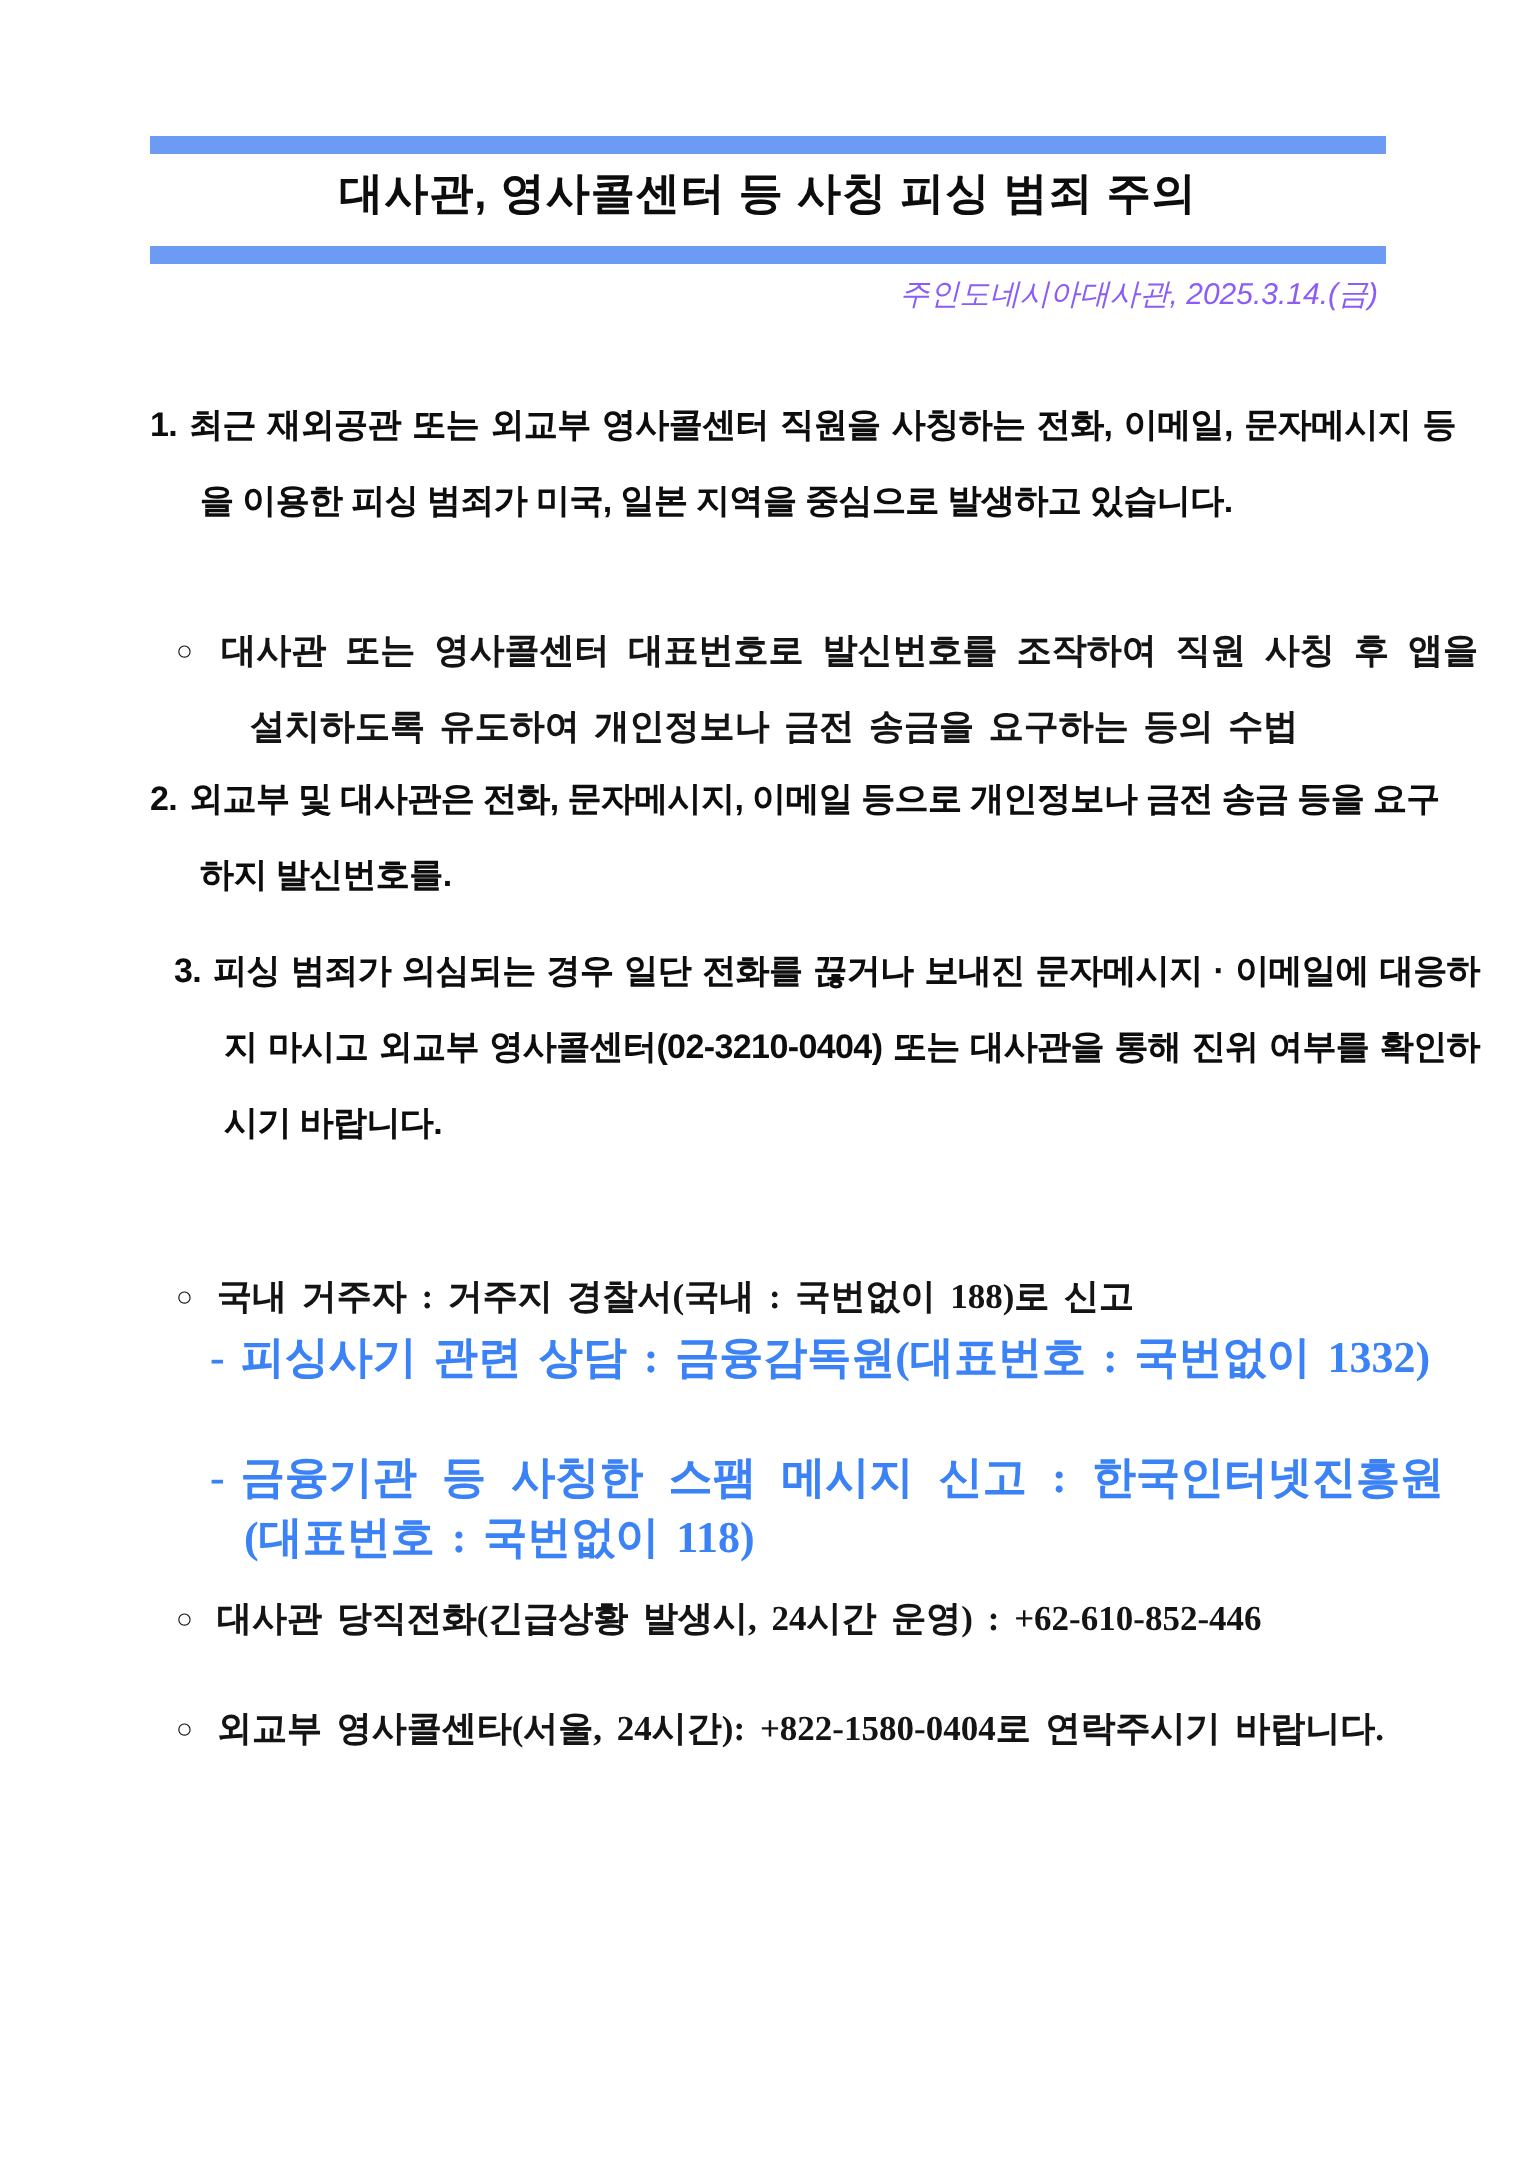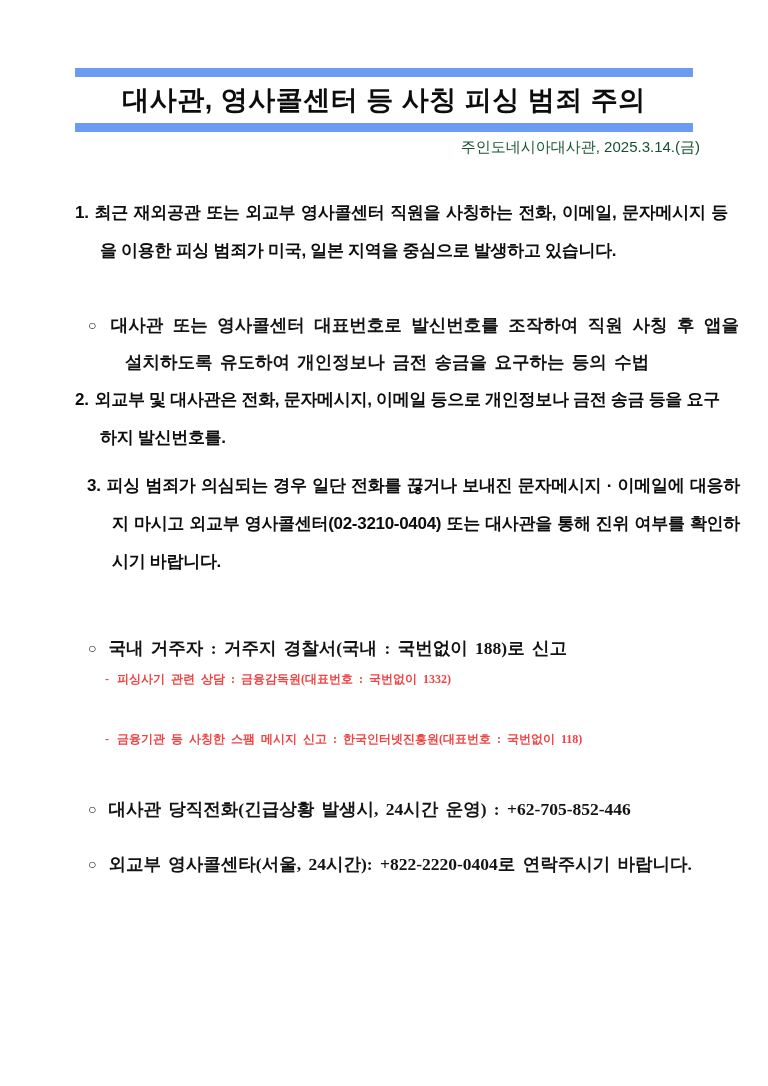--- a/index.html
+++ b/index.html
@@ -24,35 +24,36 @@
     background: #6b9bf2;
   }
   .bar-top { top: 68px; }
   .bar-bottom { top: 123px; }
   .doc-title {
     position: absolute;
     top: 82px;
     left: 75px;
     width: 618px;
     text-align: center;
-    font-size: 27px;
+    font-size: 22px;
     font-weight: 800;
     letter-spacing: 0.5px;
     color: #0d0d0d;
     white-space: nowrap;
   }
   .date-line {
     position: absolute;
     top: 138px;
-    left: 75px;
+    left: 64px;
     width: 625px;
     text-align: right;
     font-size: 15px;
     font-weight: 400;
-    color: #14532d;
+    color: #8b5cf6;
+    font-style: italic;
   }
   
   .num-item {
     position: absolute;
     left: 75px;
     width: 628px;
     font-size: 17px;
     font-weight: 700;
     line-height: 38px;
     letter-spacing: -0.3px;
@@ -83,23 +84,23 @@
     margin-right: 12px;
     vertical-align: 1px;
   }
   
   .dash-item {
     position: absolute;
     left: 105px;
     width: 600px;
     font-family: "Liberation Serif", serif;
     font-weight: 600;
-    font-size: 12px;
+    font-size: 22px;
     line-height: 30px;
-    color: #ef4444;
+    color: #3b82f6;
     word-spacing: 3px;
     padding-left: 17px;
     text-indent: -17px;
   }
   .dash-item.justify { text-align: justify; }
   .dash-item .dash { margin-right: 8px; }
 </style>
 </head>
 <body>
 
@@ -122,17 +123,17 @@
   <div class="num-item justify" style="top:467px;margin-left:12px;"><span class="num">3.</span><span>피싱 범죄가 의심되는 경우 일단 전화를 끊거나 보내진 문자메시지 · 이메일에 대응하지 마시고 외교부 영사콜센터(02-3210-0404) 또는 대사관을 통해 진위 여부를 확인하시기 바랍니다.</span></div>
 
 
   <div class="circ-item tight" style="top:633px;"><span class="bullet">○</span><span>국내 거주자 : 거주지 경찰서(국내 : 국번없이 188)로 신고</span></div>
 
   <div class="dash-item" style="top:664px;"><span class="dash">-</span><span>피싱사기 관련 상담 : 금융감독원(대표번호 : 국번없이 1332)</span></div>
 
 
   <div class="dash-item justify" style="top:724px;"><span class="dash">-</span><span>금융기관 등 사칭한 스팸 메시지 신고 : 한국인터넷진흥원(대표번호 : 국번없이 118)</span></div>
 
-  <div class="circ-item tight" style="top:794px;"><span class="bullet">○</span><span>대사관 당직전화(긴급상황 발생시, 24시간 운영) : +62-705-852-446</span></div>
+  <div class="circ-item tight" style="top:794px;"><span class="bullet">○</span><span>대사관 당직전화(긴급상황 발생시, 24시간 운영) : +62-610-852-446</span></div>
 
-  <div class="circ-item tight" style="top:849px;"><span class="bullet">○</span><span>외교부 영사콜센타(서울, 24시간): +822-2220-0404로 연락주시기 바랍니다.</span></div>
+  <div class="circ-item tight" style="top:849px;"><span class="bullet">○</span><span>외교부 영사콜센타(서울, 24시간): +822-1580-0404로 연락주시기 바랍니다.</span></div>
 
 </div>
 
 </body></html>

